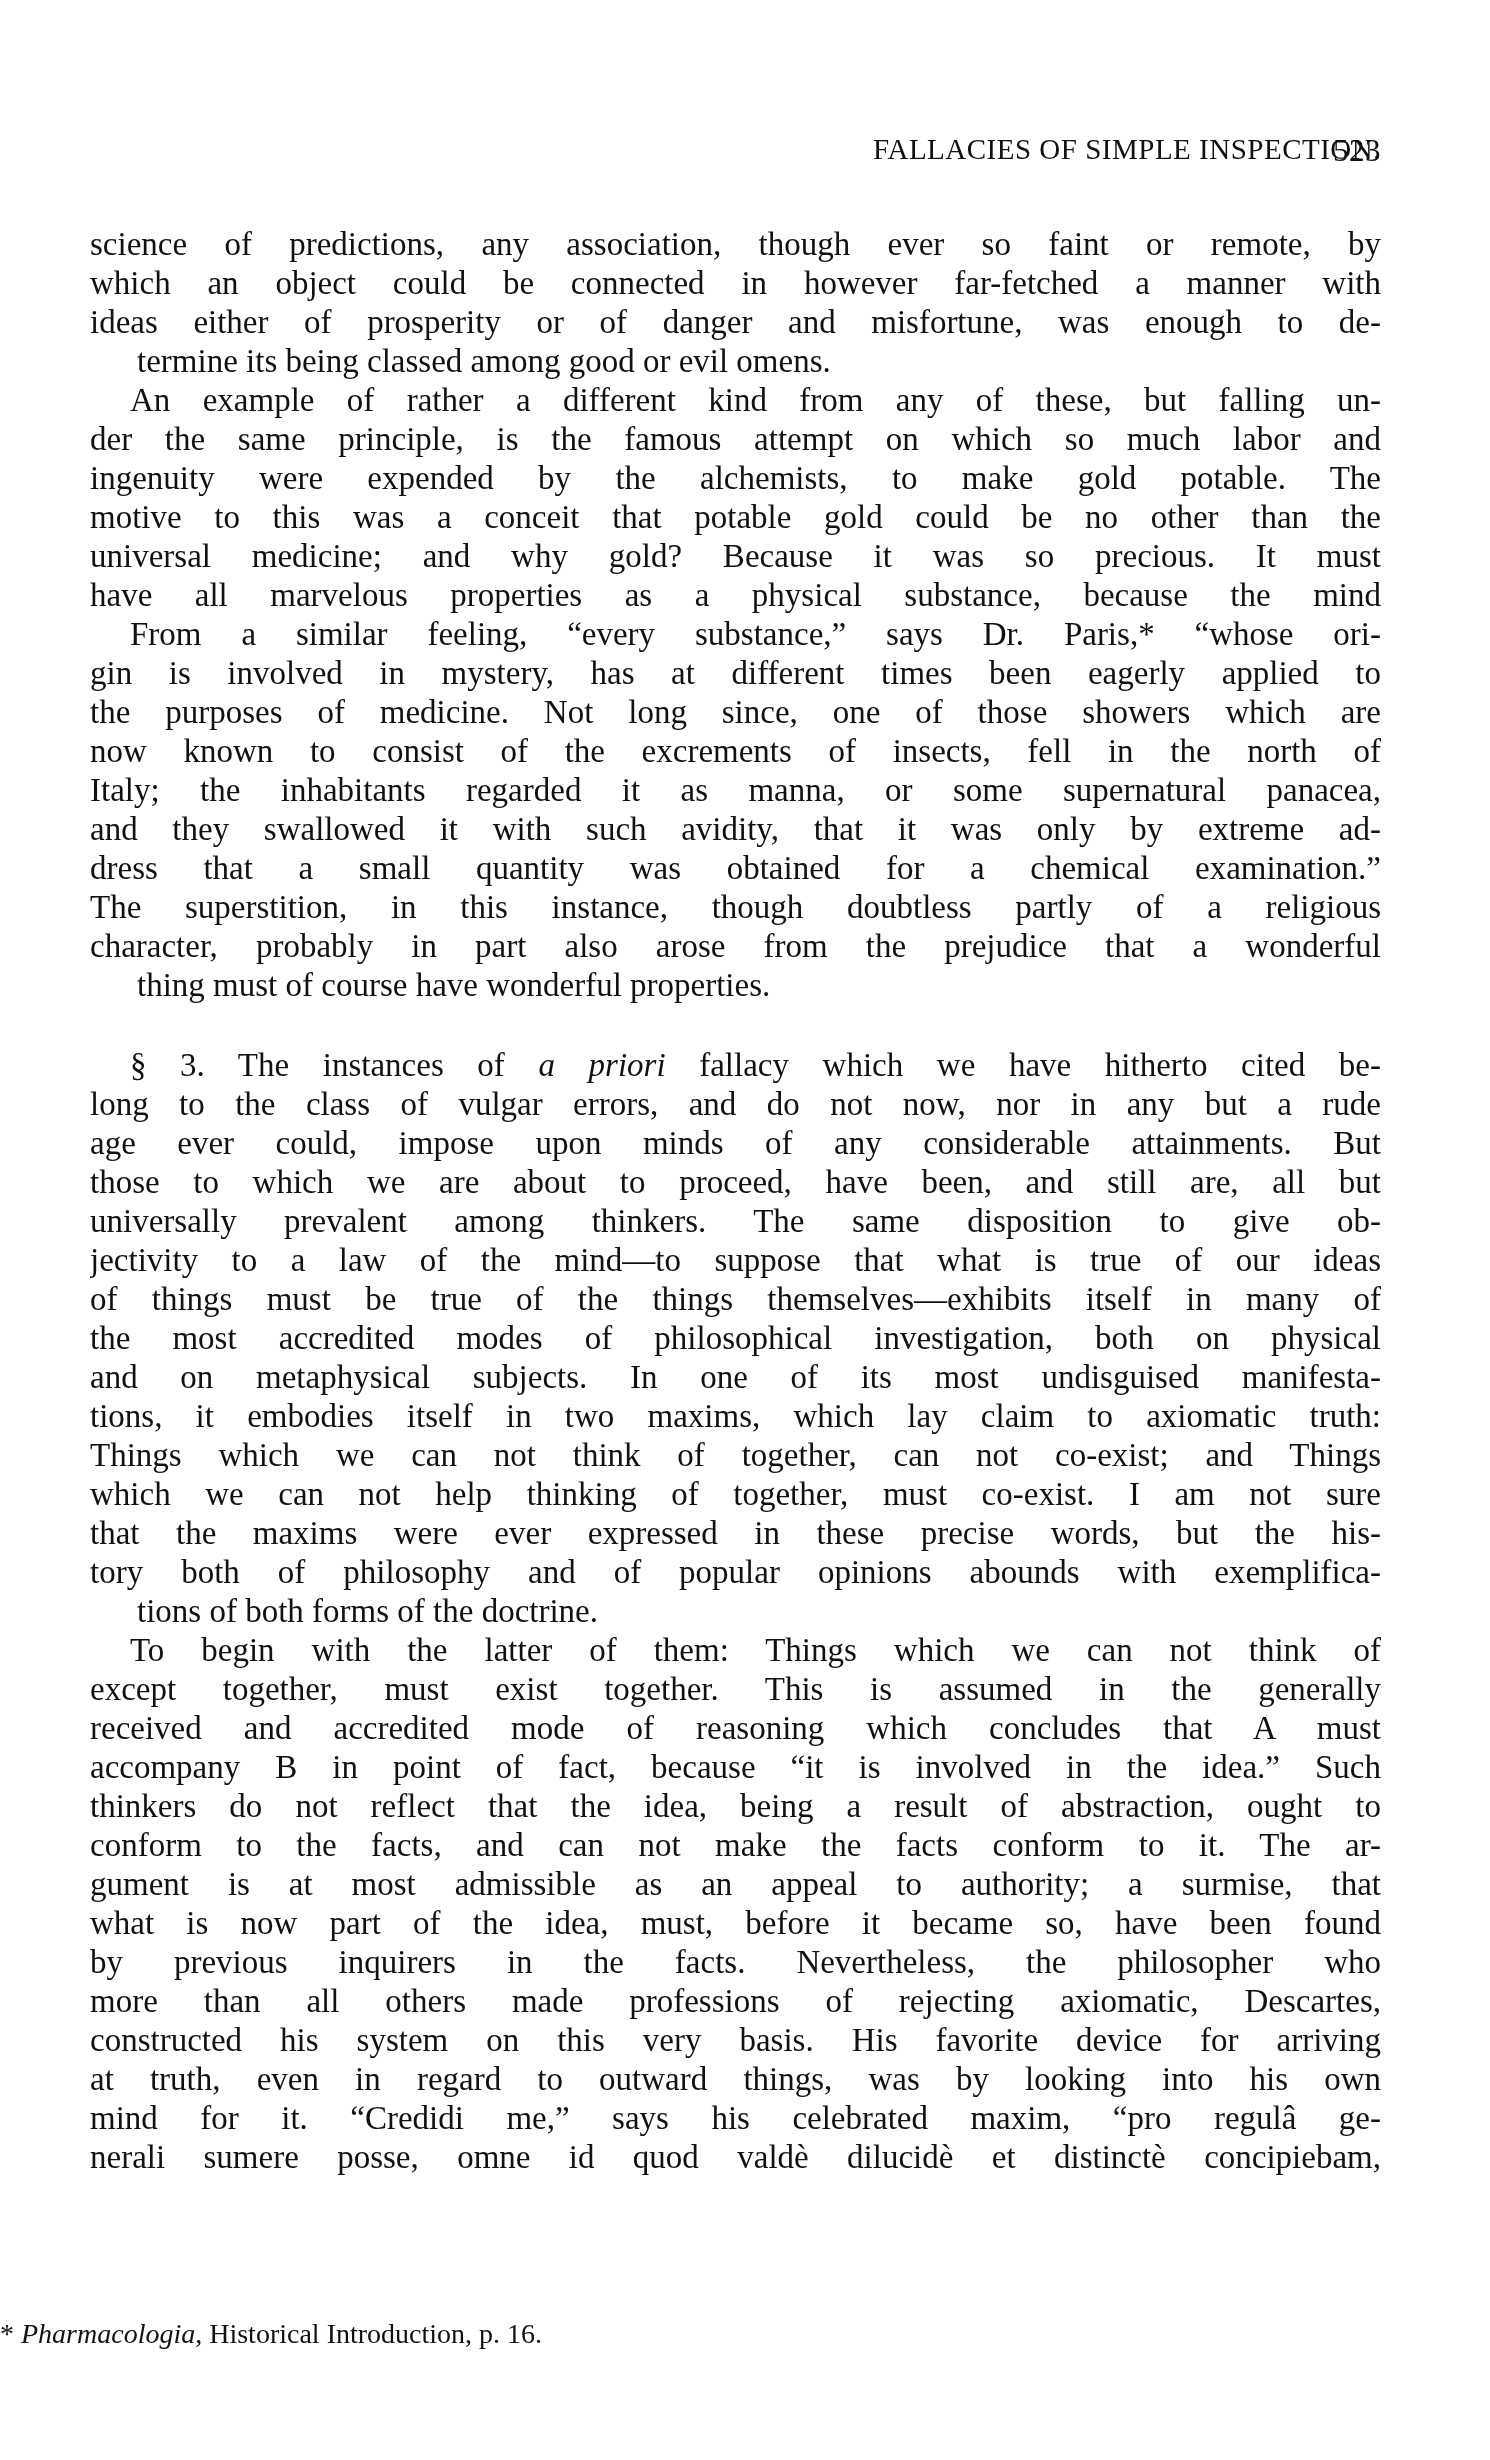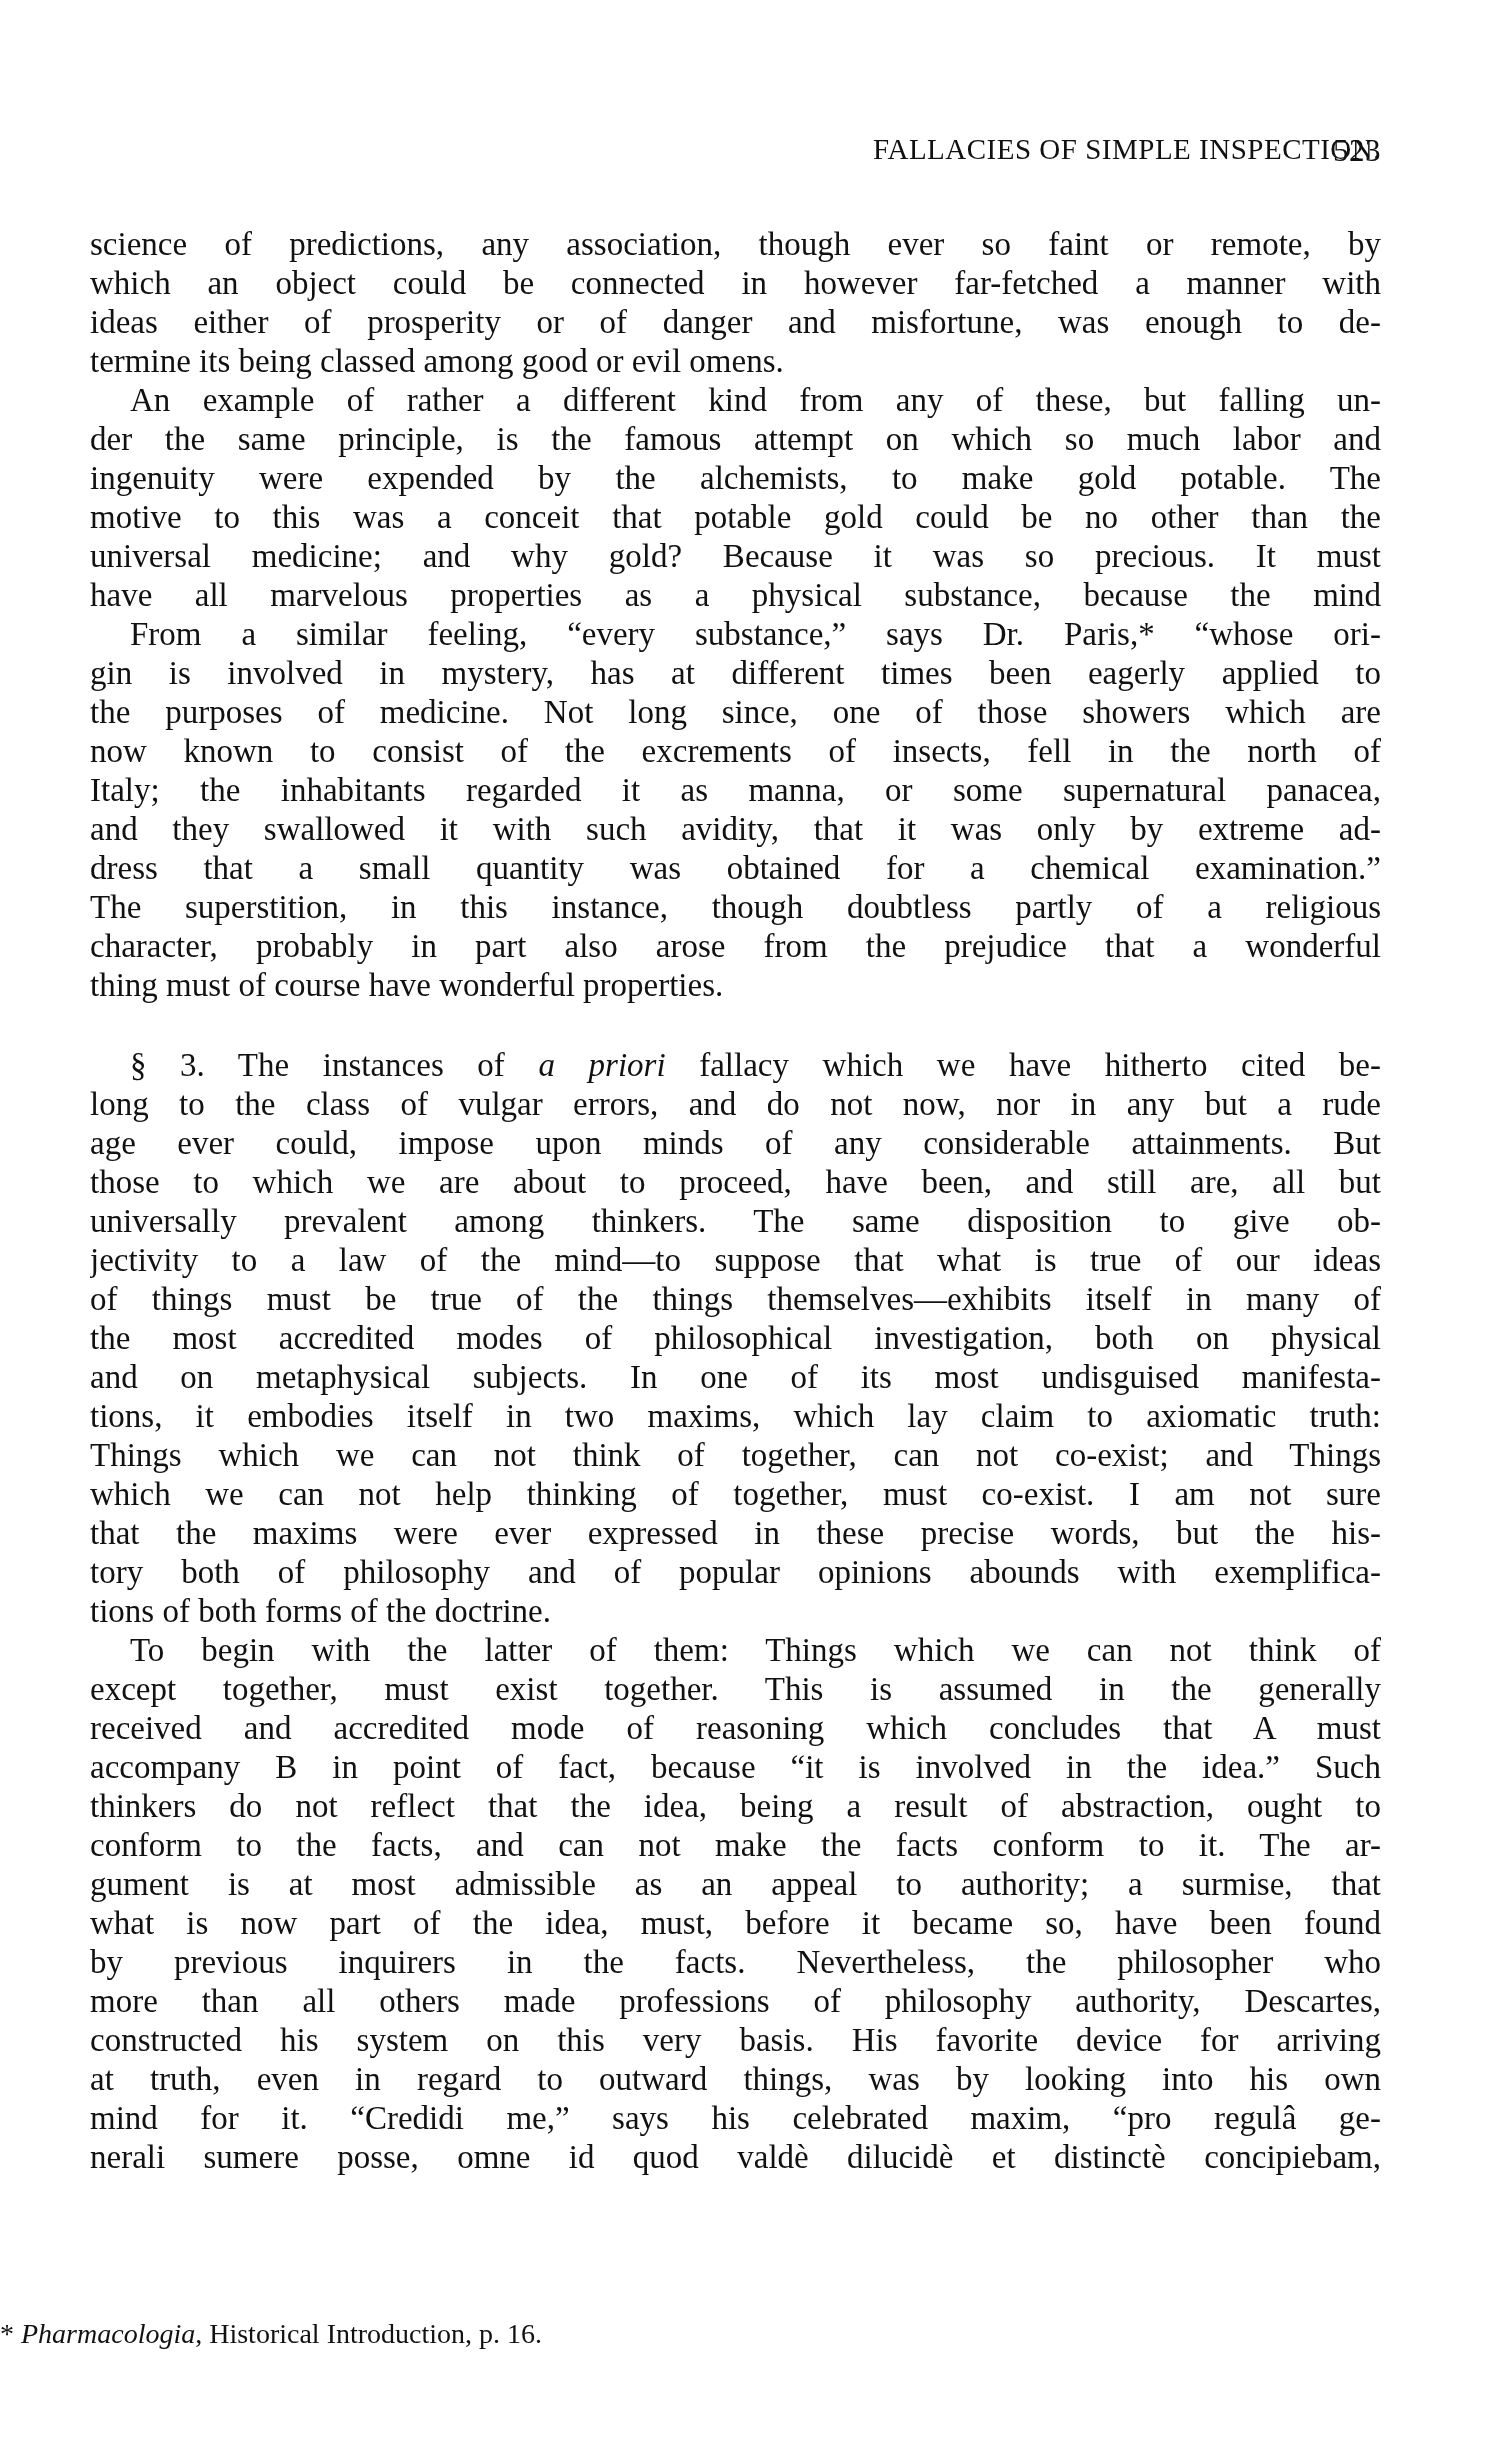--- a/index.html
+++ b/index.html
@@ -3,21 +3,21 @@
 <meta charset="utf-8">
 <style>
   html,body{margin:0;padding:0;background:#fff;}
   body{width:1491px;height:2461px;position:relative;overflow:hidden;
        font-family:"Liberation Serif","DejaVu Serif",serif;color:#111;}
   .header{position:absolute;left:90px;width:1291px;top:133px;height:44px;font-size:29px;letter-spacing:0.5px;}
   .header .title{position:absolute;left:0;right:0;text-align:right;top:0;}
   .header .pageno{position:absolute;right:0;top:0;font-size:31px;text-align:right;}
   .body{position:absolute;left:90px;width:1291px;top:225px;}
   .line{height:39px;line-height:39px;font-size:33px;white-space:nowrap;text-align:justify;text-align-last:justify;overflow:hidden;}
-  .line.last{text-align-last:left;}
+  .line.last{text-align-last:left;margin-left:47px;}
   .line.indent{padding-left:40px;}
   .gap{height:41px;}
   .footnote{position:absolute;left:0;width:1491px;top:2318px;text-align:left;font-size:28px;}
   .footnote i{font-style:italic;}
 </style>
 </head>
 <body>
 
 <div class="header">
   <span class="title">FALLACIES OF SIMPLE INSPECTION.</span>
@@ -63,21 +63,21 @@
   <div class="line last">tions of both forms of the doctrine.</div>
   <div class="line indent">To begin with the latter of them: Things which we can not think of</div>
   <div class="line">except together, must exist together. This is assumed in the generally</div>
   <div class="line">received and accredited mode of reasoning which concludes that A must</div>
   <div class="line">accompany B in point of fact, because “it is involved in the idea.” Such</div>
   <div class="line">thinkers do not reflect that the idea, being a result of abstraction, ought to</div>
   <div class="line">conform to the facts, and can not make the facts conform to it. The ar-</div>
   <div class="line">gument is at most admissible as an appeal to authority; a surmise, that</div>
   <div class="line">what is now part of the idea, must, before it became so, have been found</div>
   <div class="line">by previous inquirers in the facts. Nevertheless, the philosopher who</div>
-  <div class="line">more than all others made professions of philosophy authority, Descartes,</div>
+  <div class="line">more than all others made professions of rejecting axiomatic, Descartes,</div>
   <div class="line">constructed his system on this very basis. His favorite device for arriving</div>
   <div class="line">at truth, even in regard to outward things, was by looking into his own</div>
   <div class="line">mind for it. “Credidi me,” says his celebrated maxim, “pro regulâ ge-</div>
   <div class="line">nerali sumere posse, omne id quod valdè dilucidè et distinctè concipiebam,</div>
 </div>
 
 <div class="footnote"><span>* </span><i>Pharmacologia</i><span>, Historical Introduction, p. 16.</span></div>
 
 
 </body></html>

